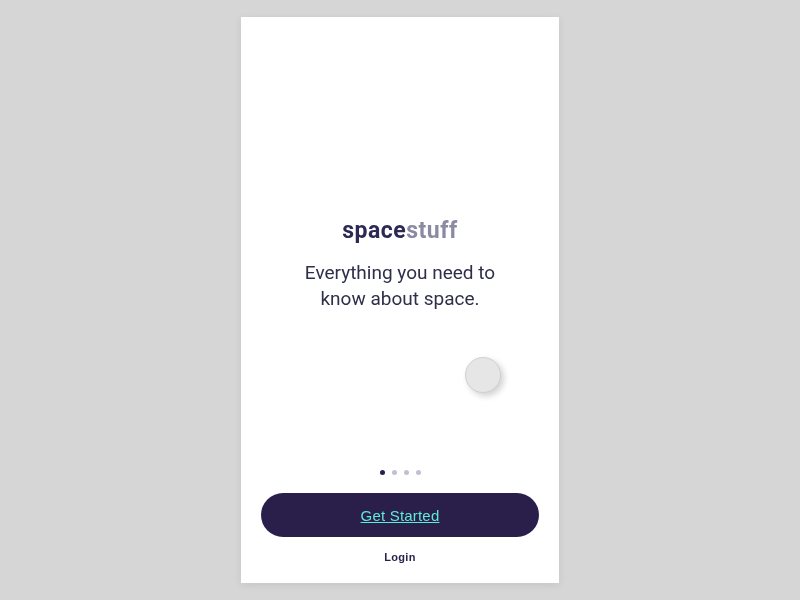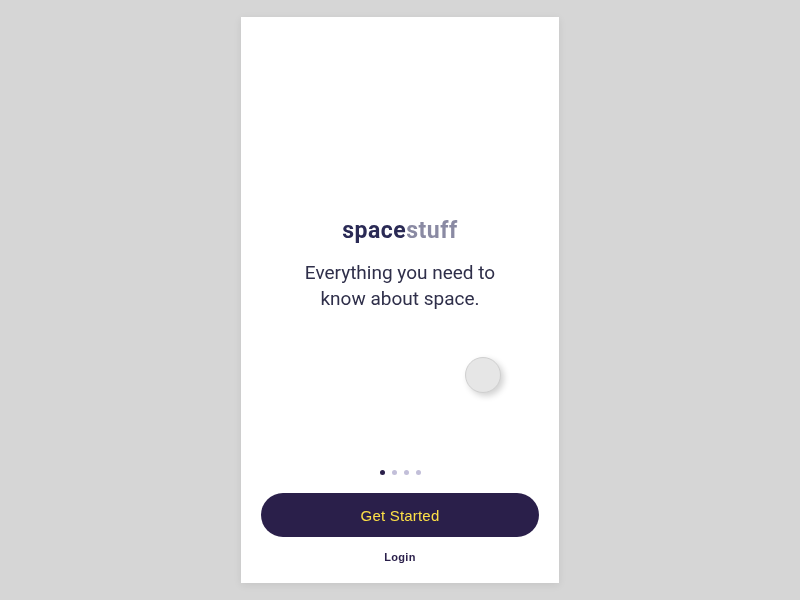--- a/index.html
+++ b/index.html
@@ -89,27 +89,28 @@
       border-radius: 50%;
       background: #c2bfd9;
     }
     .dot.active {
       background: #2a1f4a;
     }
     .primary-button {
       width: 278px;
       height: 44px;
       background: #2a1f4a;
-      color: #fde047;
+      color: #5eead4;
       border: none;
       border-radius: 22px;
       font-size: 15px;
       font-weight: 500;
       cursor: pointer;
       letter-spacing: 0.2px;
+      text-decoration: underline;
     }
     .login-link {
       font-size: 11px;
       font-weight: 700;
       color: #2a1f4a;
       letter-spacing: 0.3px;
       cursor: pointer;
       background: none;
       border: none;
     }

